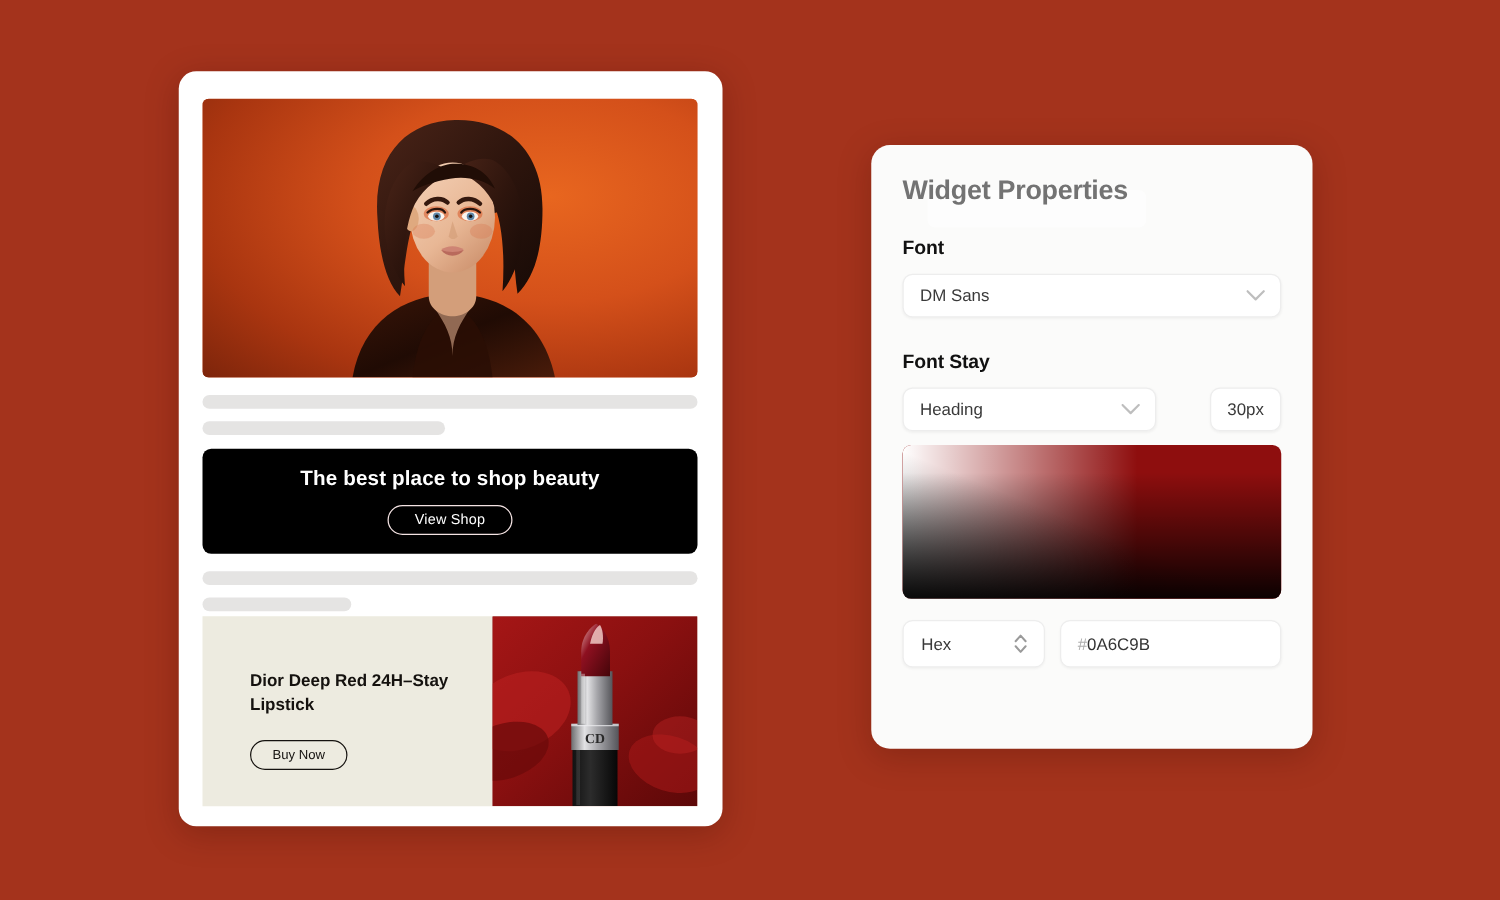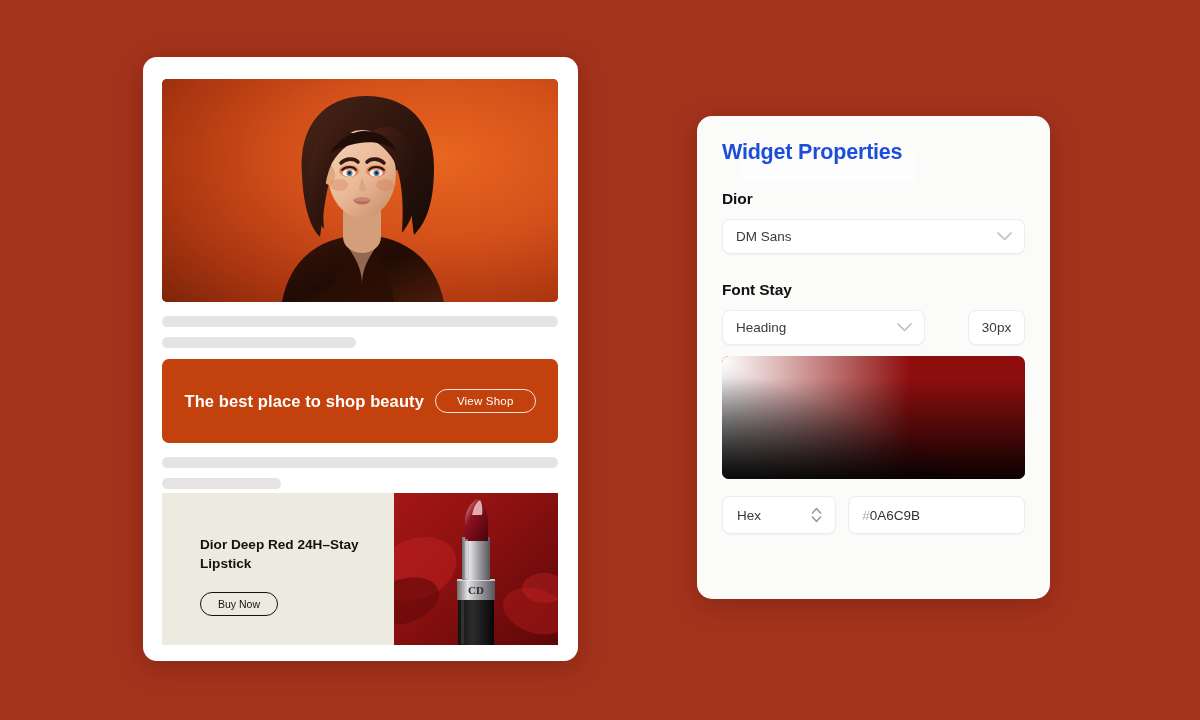--- a/index.html
+++ b/index.html
@@ -50,24 +50,24 @@
   .skel-bar.long  { width: 100%; }
   .skel-bar.short { width: 49%; margin-top: 10px; }
   .skel-bar.short2 { width: 30%; margin-top: 10px; }
 
   #promo-banner {
     position: absolute;
     left: 19px;
     top: 302px;
     width: 396px;
     height: 84px;
-    background: #c2410c;
+    background: #000000;
     border-radius: 7px;
     display: flex;
-    flex-direction: row;
+    flex-direction: column;
     align-items: center;
     justify-content: center;
     gap: 11px;
   }
   #promo-title {
     color: #FFFFFF;
     font-size: 16.5px;
     font-weight: bold;
     letter-spacing: 0.1px;
   }
@@ -133,21 +133,21 @@
     height: 483px;
     background: #FBFBFA;
     border-radius: 15px;
     box-shadow: 0 6px 26px rgba(60, 12, 0, 0.26);
     padding: 24px 25px 0 25px;
   }
 
   #panel-title {
     font-size: 21.5px;
     font-weight: bold;
-    color: #1d4ed8;
+    color: #737373;
     letter-spacing: -0.2px;
     position: relative;
     z-index: 2;
   }
   #title-highlight {
     position: absolute;
     left: 742px;
     top: 152px;
     width: 175px;
     height: 30px;
@@ -396,21 +396,21 @@
     </div>
   </div>
 </div>
 
 <div id="title-highlight"></div>
 
 <div id="properties-panel">
 
   <div id="panel-title">Widget Properties</div>
 
-  <div id="font-label" class="field-label">Dior</div>
+  <div id="font-label" class="field-label">Font</div>
 
   <div id="font-select" class="control">
     <span>DM Sans</span>
     <span class="chevron-down">
       <svg width="15" height="9" viewBox="0 0 15 9" fill="none">
         <path d="M1 1 L7.5 7.5 L14 1" stroke="currentColor" stroke-width="1.7" stroke-linecap="round" stroke-linejoin="round"></path>
       </svg>
     </span>
   </div>
 

